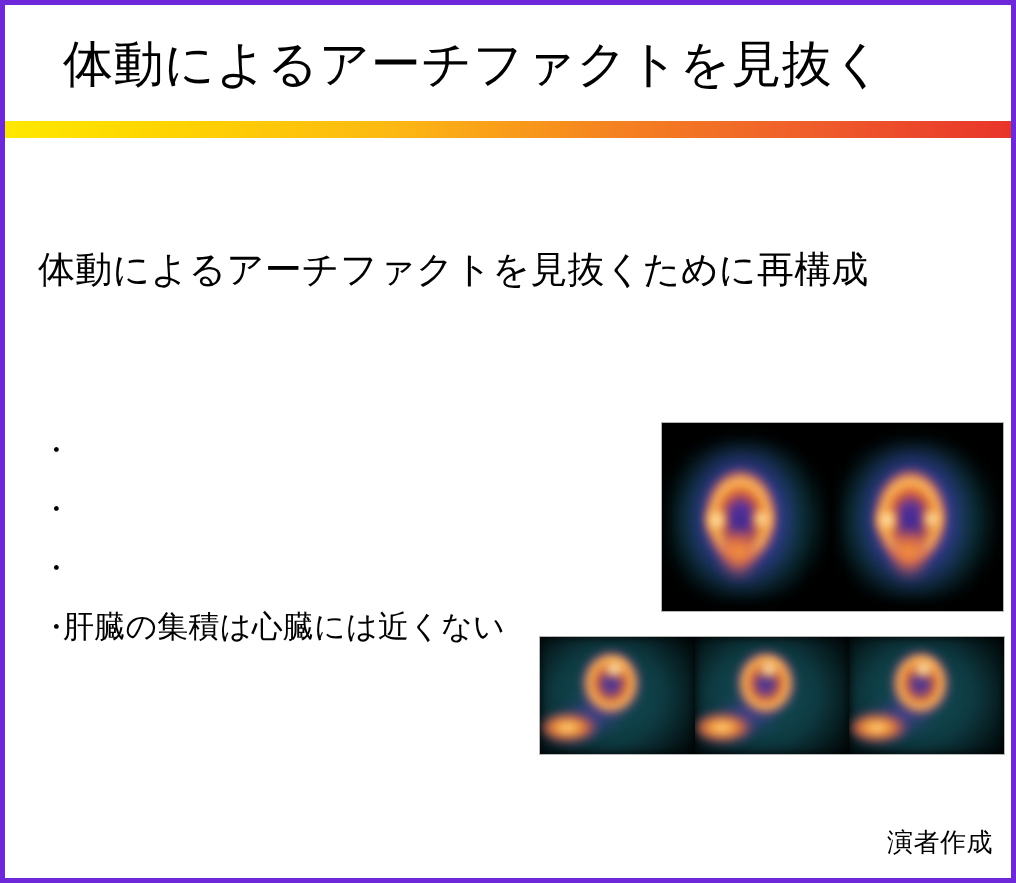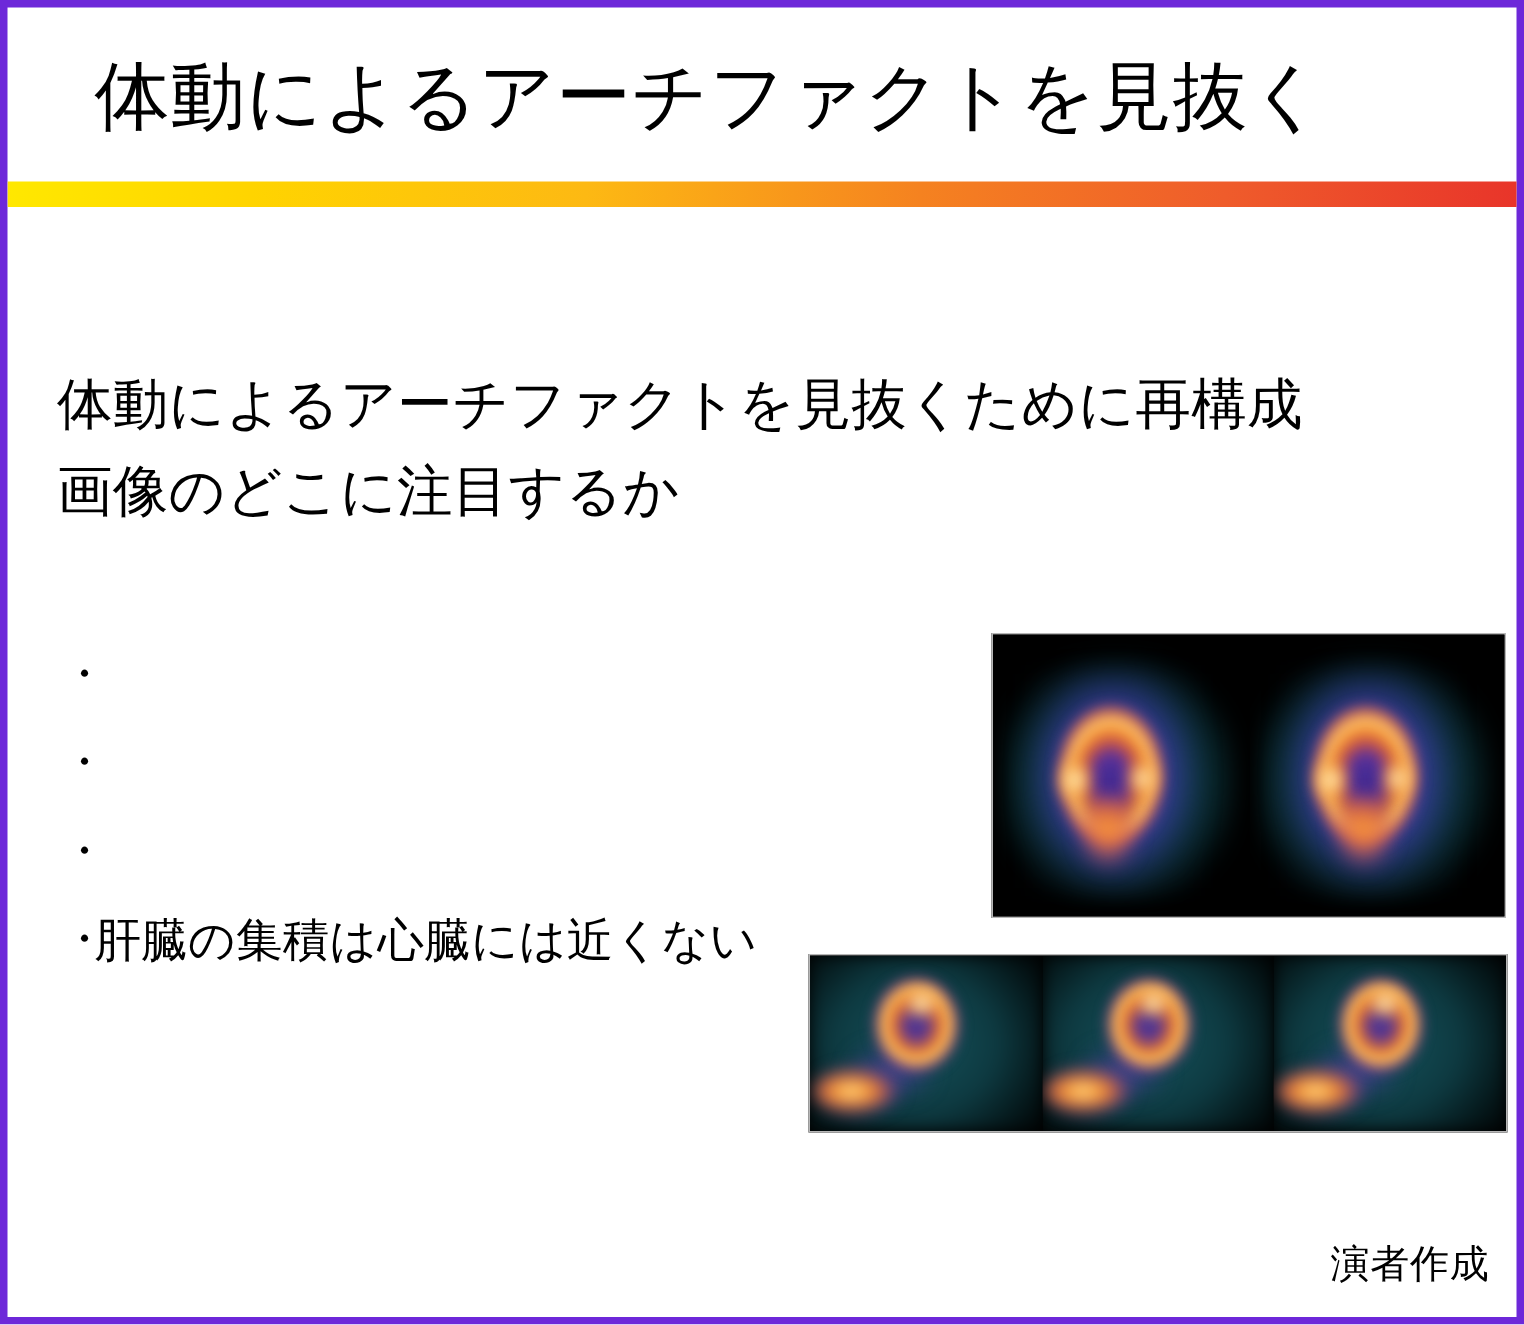--- a/index.html
+++ b/index.html
@@ -65,20 +65,21 @@
     left: 33px;
     top: 236px;
     width: 900px;
   }
   .lead-line {
     font-size: 37px;
     line-height: 58px;
     color: #000000;
     white-space: nowrap;
     letter-spacing: 0.2px;
+    font-family: Liberation Serif, serif;
   }
 
   
   .bullets {
     position: absolute;
     left: 36px;
     top: 423px;
     width: 640px;
   }
   .bullet-row {
@@ -352,21 +353,20 @@
 <div class="slide">
 
   <div class="title-area">
     <div class="slide-title">体動によるアーチファクトを見抜く</div>
   </div>
 
   <div class="accent-bar"></div>
 
   <div class="lead">
     <div class="lead-line">体動によるアーチファクトを見抜くために再構成</div>
-    <div class="lead-line">画像のどこに注目するか</div>
   </div>
 
   <div class="bullets">
 
     <div class="bullet-row">
       <span class="bullet-mark">・</span>
     </div>
 
     <div class="bullet-row">
       <span class="bullet-mark">・</span>

